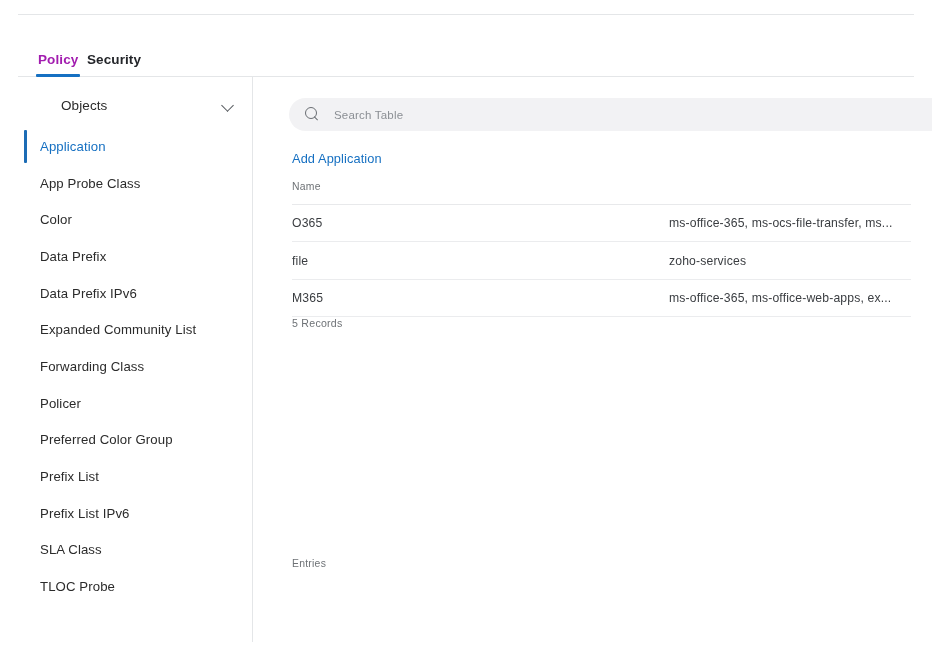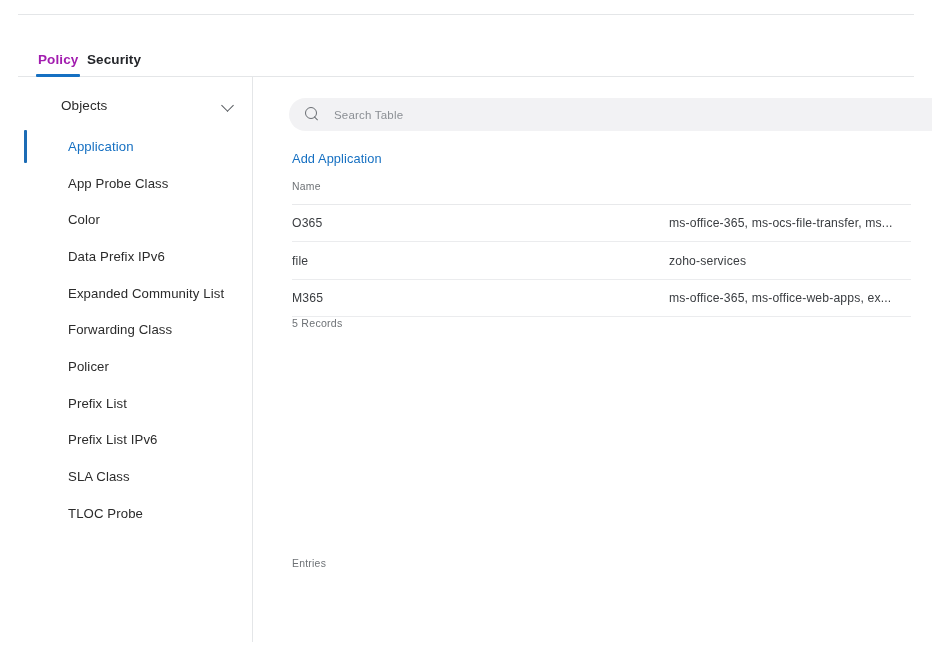--- a/index.html
+++ b/index.html
@@ -121,21 +121,21 @@
     transform: rotate(45deg);
   }
   .sidebar-list {
     list-style: none;
     margin: 13px 0 0 0;
     padding: 0;
   }
   .sidebar-item {
     position: relative;
     height: 36.7px;
-    padding-left: 68px;
+    padding-left: 40px;
     display: flex;
     align-items: center;
     font-size: 13.2px;
     color: #2b2b2b;
     letter-spacing: .1px;
     cursor: pointer;
   }
   .sidebar-item.active { color: #1670c2; }
   .sidebar-item.active::before {
     content: "";
@@ -294,30 +294,36 @@
       <li class="sidebar-item active">
           <span>Application</span>
         </li>
       <li class="sidebar-item">
           <span>App Probe Class</span>
         </li>
       <li class="sidebar-item">
           <span>Color</span>
         </li>
       <li class="sidebar-item">
+          <span>Data Prefix</span>
+        </li>
+      <li class="sidebar-item">
           <span>Data Prefix IPv6</span>
         </li>
       <li class="sidebar-item">
           <span>Expanded Community List</span>
         </li>
       <li class="sidebar-item">
           <span>Forwarding Class</span>
         </li>
       <li class="sidebar-item">
           <span>Policer</span>
+        </li>
+      <li class="sidebar-item">
+          <span>Preferred Color Group</span>
         </li>
       <li class="sidebar-item">
           <span>Prefix List</span>
         </li>
       <li class="sidebar-item">
           <span>Prefix List IPv6</span>
         </li>
       <li class="sidebar-item">
           <span>SLA Class</span>
         </li>

